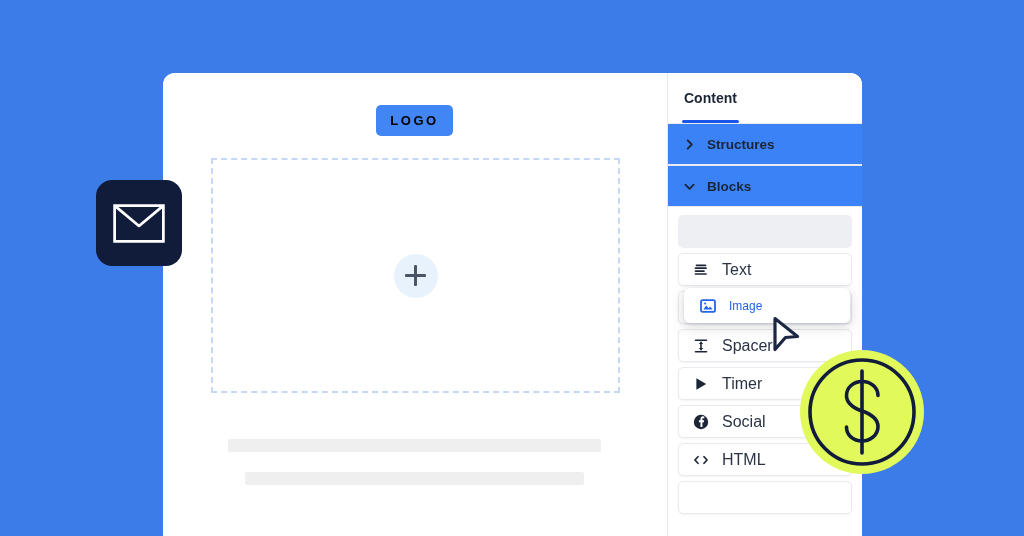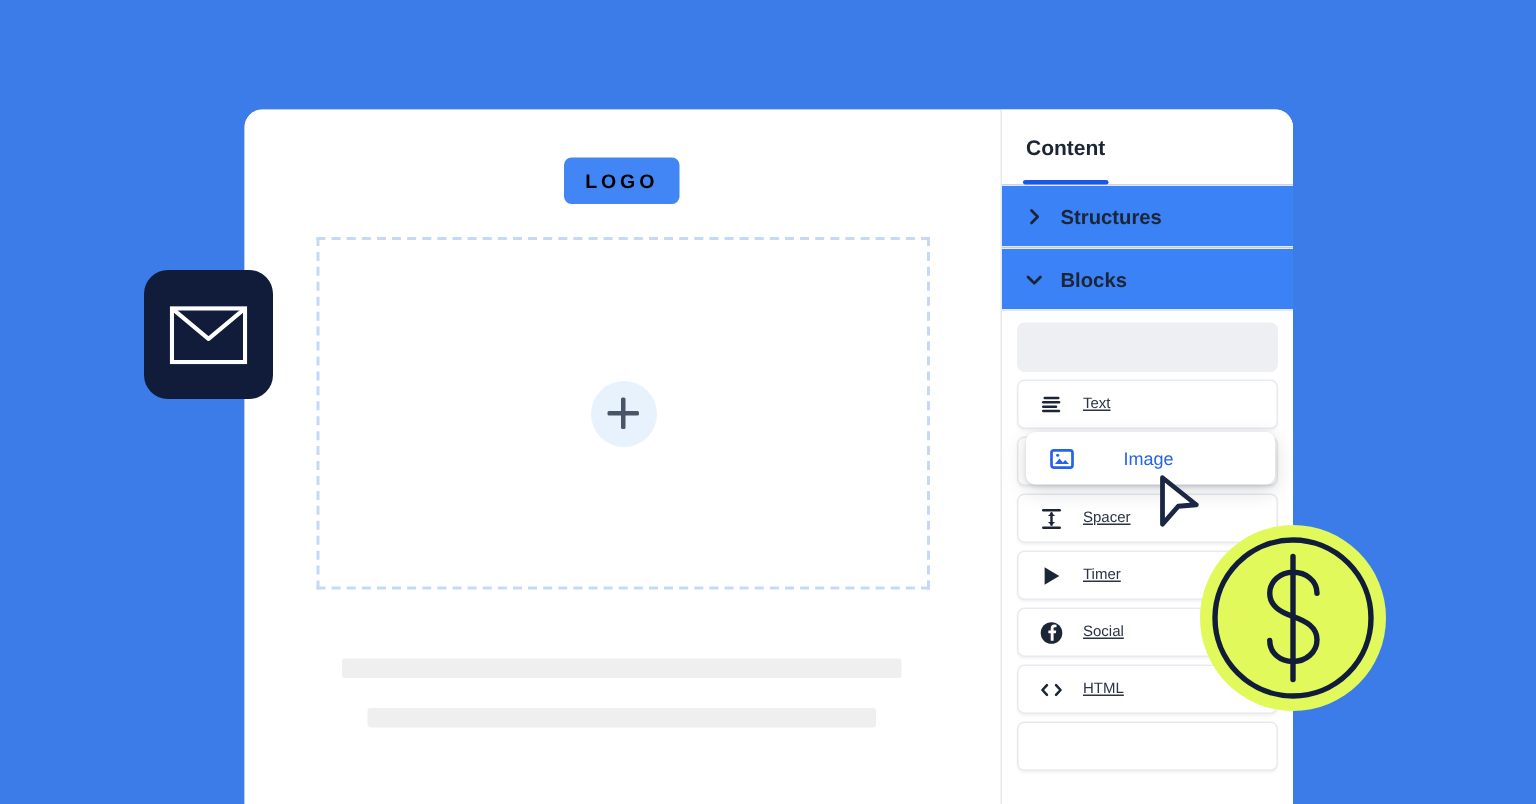--- a/index.html
+++ b/index.html
@@ -200,43 +200,42 @@
   .block-item .bi-icon {
     width: 16px;
     height: 16px;
     flex: none;
     color: #1c2536;
     display: flex;
     align-items: center;
     justify-content: center;
   }
   .block-item .bi-label {
-    font-size: 10px;
+    font-size: 16px;
     color: #2b3445;
-    text-decoration: underline;
   }
 
   
   #drag-ghost {
     position: absolute;
     left: 521px;
     top: 215px;
     width: 166px;
     height: 35px;
     background: #ffffff;
     border-radius: 6px;
     box-shadow: 0 4px 14px rgba(16,24,40,.16), 0 1px 3px rgba(16,24,40,.10);
     display: flex;
     align-items: center;
     padding: 0 16px;
     gap: 13px;
     z-index: 40;
   }
   #drag-ghost .bi-icon { width: 16px; height: 16px; color: #2563eb; flex: none; }
-  #drag-ghost .bi-label { font-size: 12px; color: #2563eb; margin-left: 20px; }
+  #drag-ghost .bi-label { font-size: 12px; color: #2563eb; }
 
   
   #cursor-pointer {
     position: absolute;
     left: 606px;
     top: 240px;
     width: 36px;
     height: 42px;
     z-index: 45;
   }

